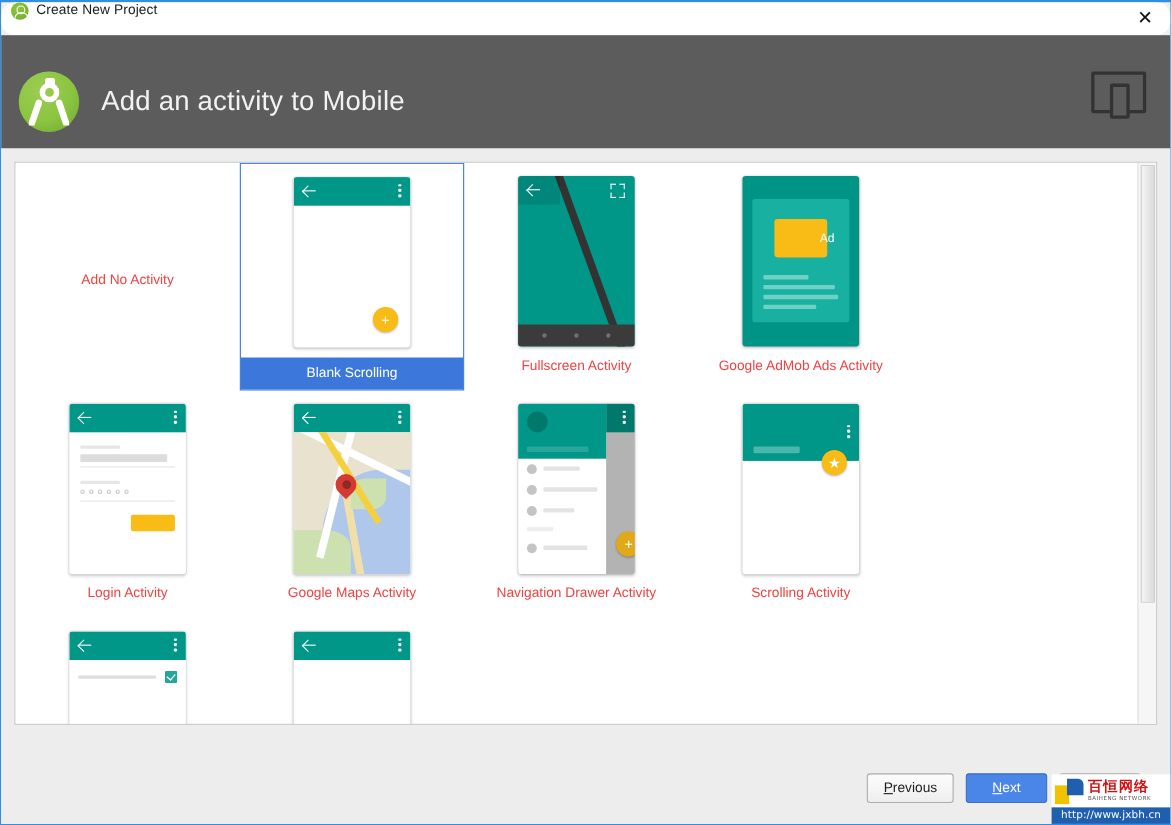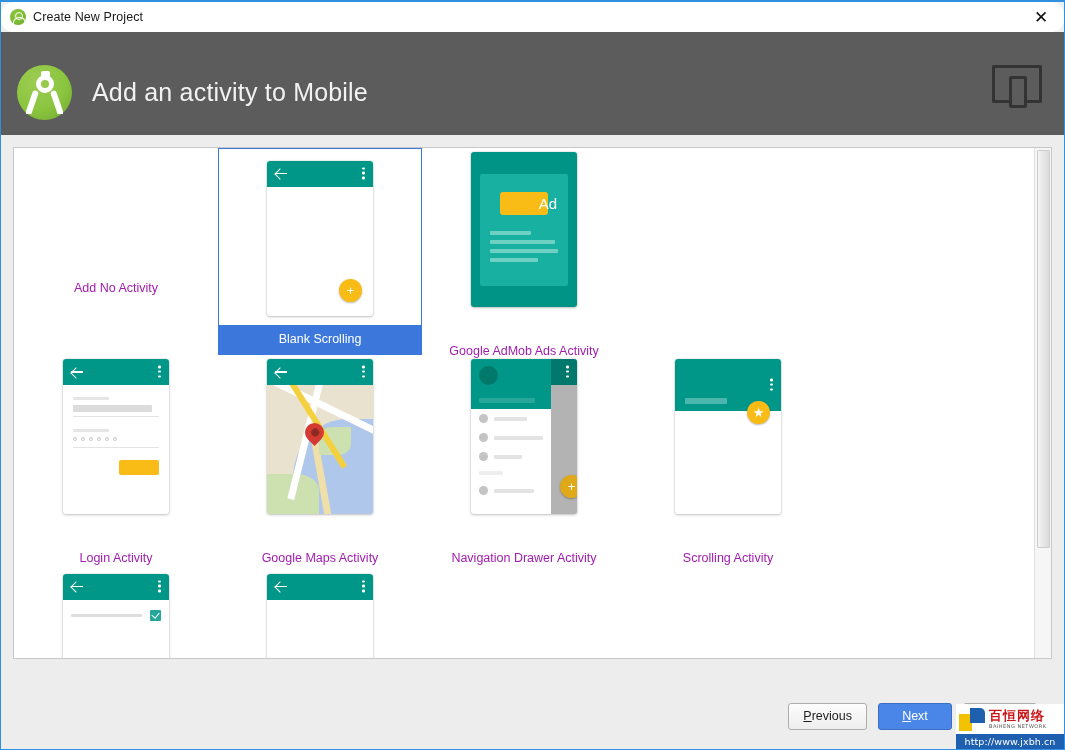--- a/index.html
+++ b/index.html
@@ -18,21 +18,21 @@
     border-top-width: 2px;
     overflow: hidden;
   }
 
   
   .titlebar {
     position: relative;
     height: 30px;
     background: #ffffff;
     display: flex;
-    align-items: center;
+    align-items: flex-start;
     padding-left: 9px;
     border-bottom: 1px solid #ffffff;
     border-radius: 13px;
   }
   .titlebar-icon {
     width: 16px; height: 16px;
     border-radius: 50%;
     background: radial-gradient(circle at 38% 34%, #8ec640 0%, #7ab82f 62%, #5f9626 100%);
     position: relative;
     flex: none;
@@ -188,25 +188,24 @@
   }
   .thumb-area {
     height: 170px;
     width: 100%;
     display: flex;
     align-items: center;
     justify-content: center;
   }
   .caption {
     font-size: 12.5px;
-    color: #a21caf;
+    color: #ef4444;
     text-align: center;
     width: 100%;
     padding-top: 3px;
-    margin-top: 34px;
   }
   .cell.selected .caption {
     background: #3c78dc;
     color: #ffffff;
     padding: 7px 0 8px 0;
     margin-top: auto;
   }
   .cell.noactivity .thumb-area { }
   .cell.noactivity .caption {
     position: absolute;
@@ -337,26 +336,26 @@
     align-items: center;
     justify-content: center;
   }
   .t-admob .inner {
     width: 88px; height: 112px;
     background: #18b0a0;
     border-radius: 2px;
     padding: 14px 10px 0 10px;
   }
   .ad-badge {
-    width: 40px; height: 23px;
+    width: 40px; height: 35px;
     background: #f9bc16;
     border-radius: 3px;
     margin: 4px auto 16px auto;
     color: #ffffff;
-    font-size: 15px;
+    font-size: 11px;
     display: flex; align-items: center; justify-content: center; padding-left: 48px;
   }
   .ad-line {
     height: 4px;
     background: #6fd0c4;
     border-radius: 1px;
     margin-bottom: 5px;
   }
 
   
@@ -728,20 +727,43 @@
                       <i></i>
                     </div>
                 </div>
                 <div class="fab">+</div>
               </div>
             </div>
             <div class="caption">Blank Scrolling</div>
           </div>
 
 
+          <div class="cell">
+            <div class="thumb-area">
+              <div class="phone-card t-fullscreen">
+                <div class="stripe"></div>
+                <div class="appbar">
+                  <div class="scrim"></div>
+                  <div class="back-arrow"></div>
+                </div>
+                <div class="expand-icon">
+                  <span></span>
+                    <span></span>
+                    <span></span>
+                    <span></span>
+                </div>
+                <div class="navbar">
+                    <i></i>
+                    <i></i>
+                    <i></i>
+                  </div>
+              </div>
+            </div>
+            <div class="caption">Fullscreen Activity</div>
+          </div>
 
           <div class="cell">
             <div class="thumb-area">
               <div class="phone-card t-admob">
                 <div class="inner">
                   <div class="ad-badge">Ad</div>
                   <div class="ad-line" style="width:60%"></div>
                   <div class="ad-line" style="width:95%"></div>
                   <div class="ad-line" style="width:100%"></div>
                   <div class="ad-line" style="width:70%"></div>

